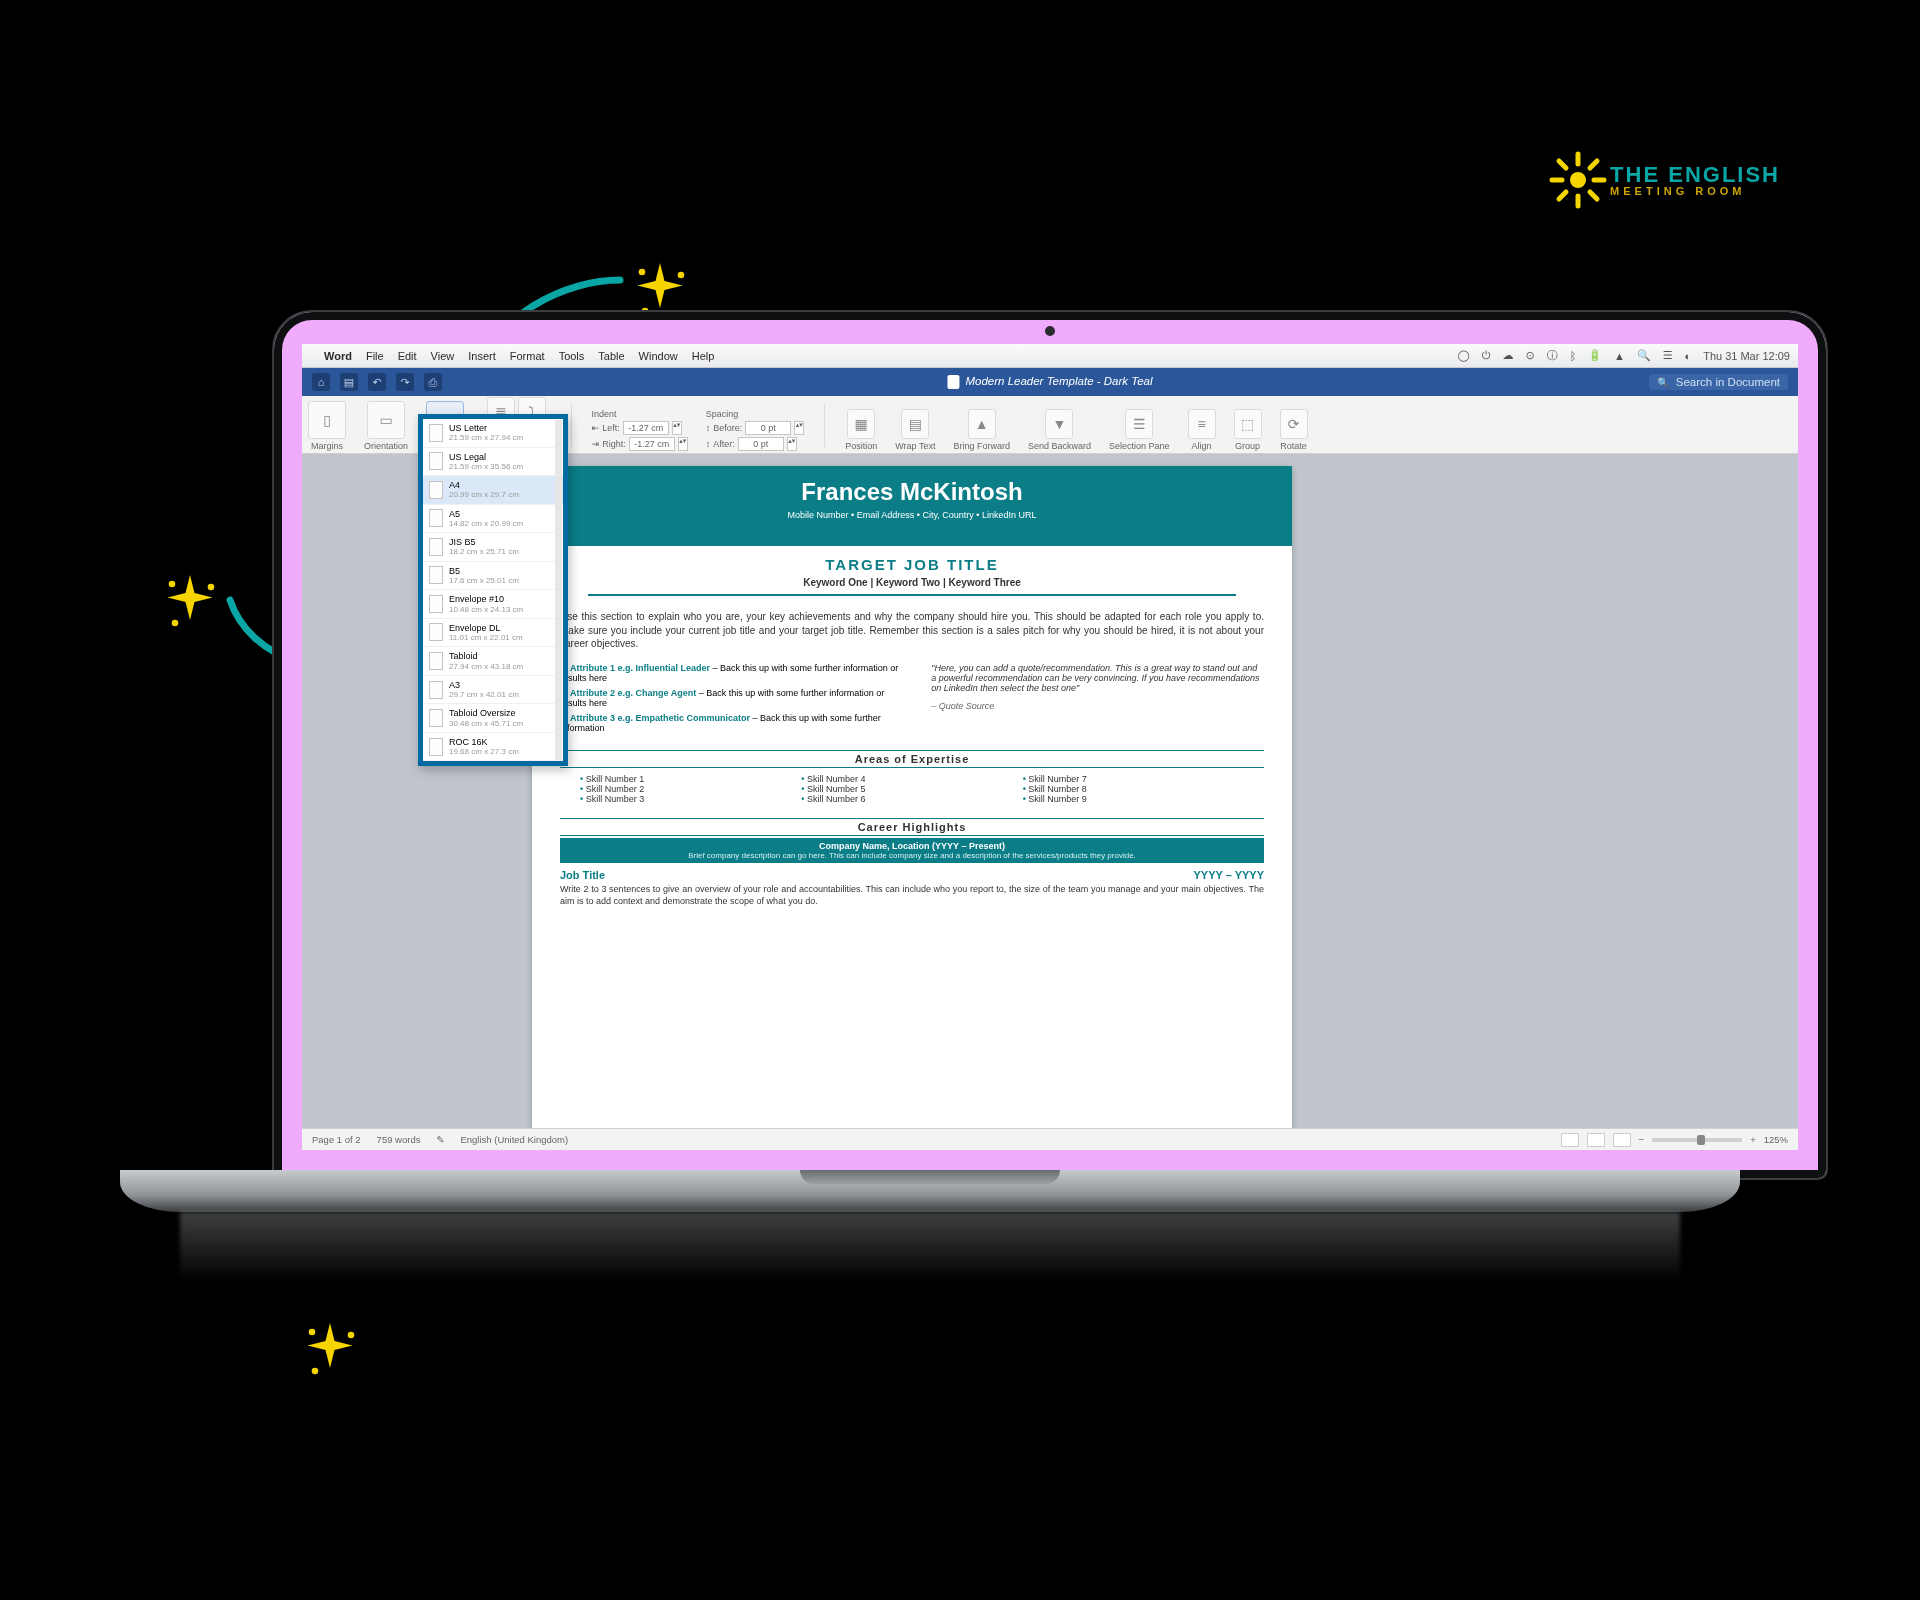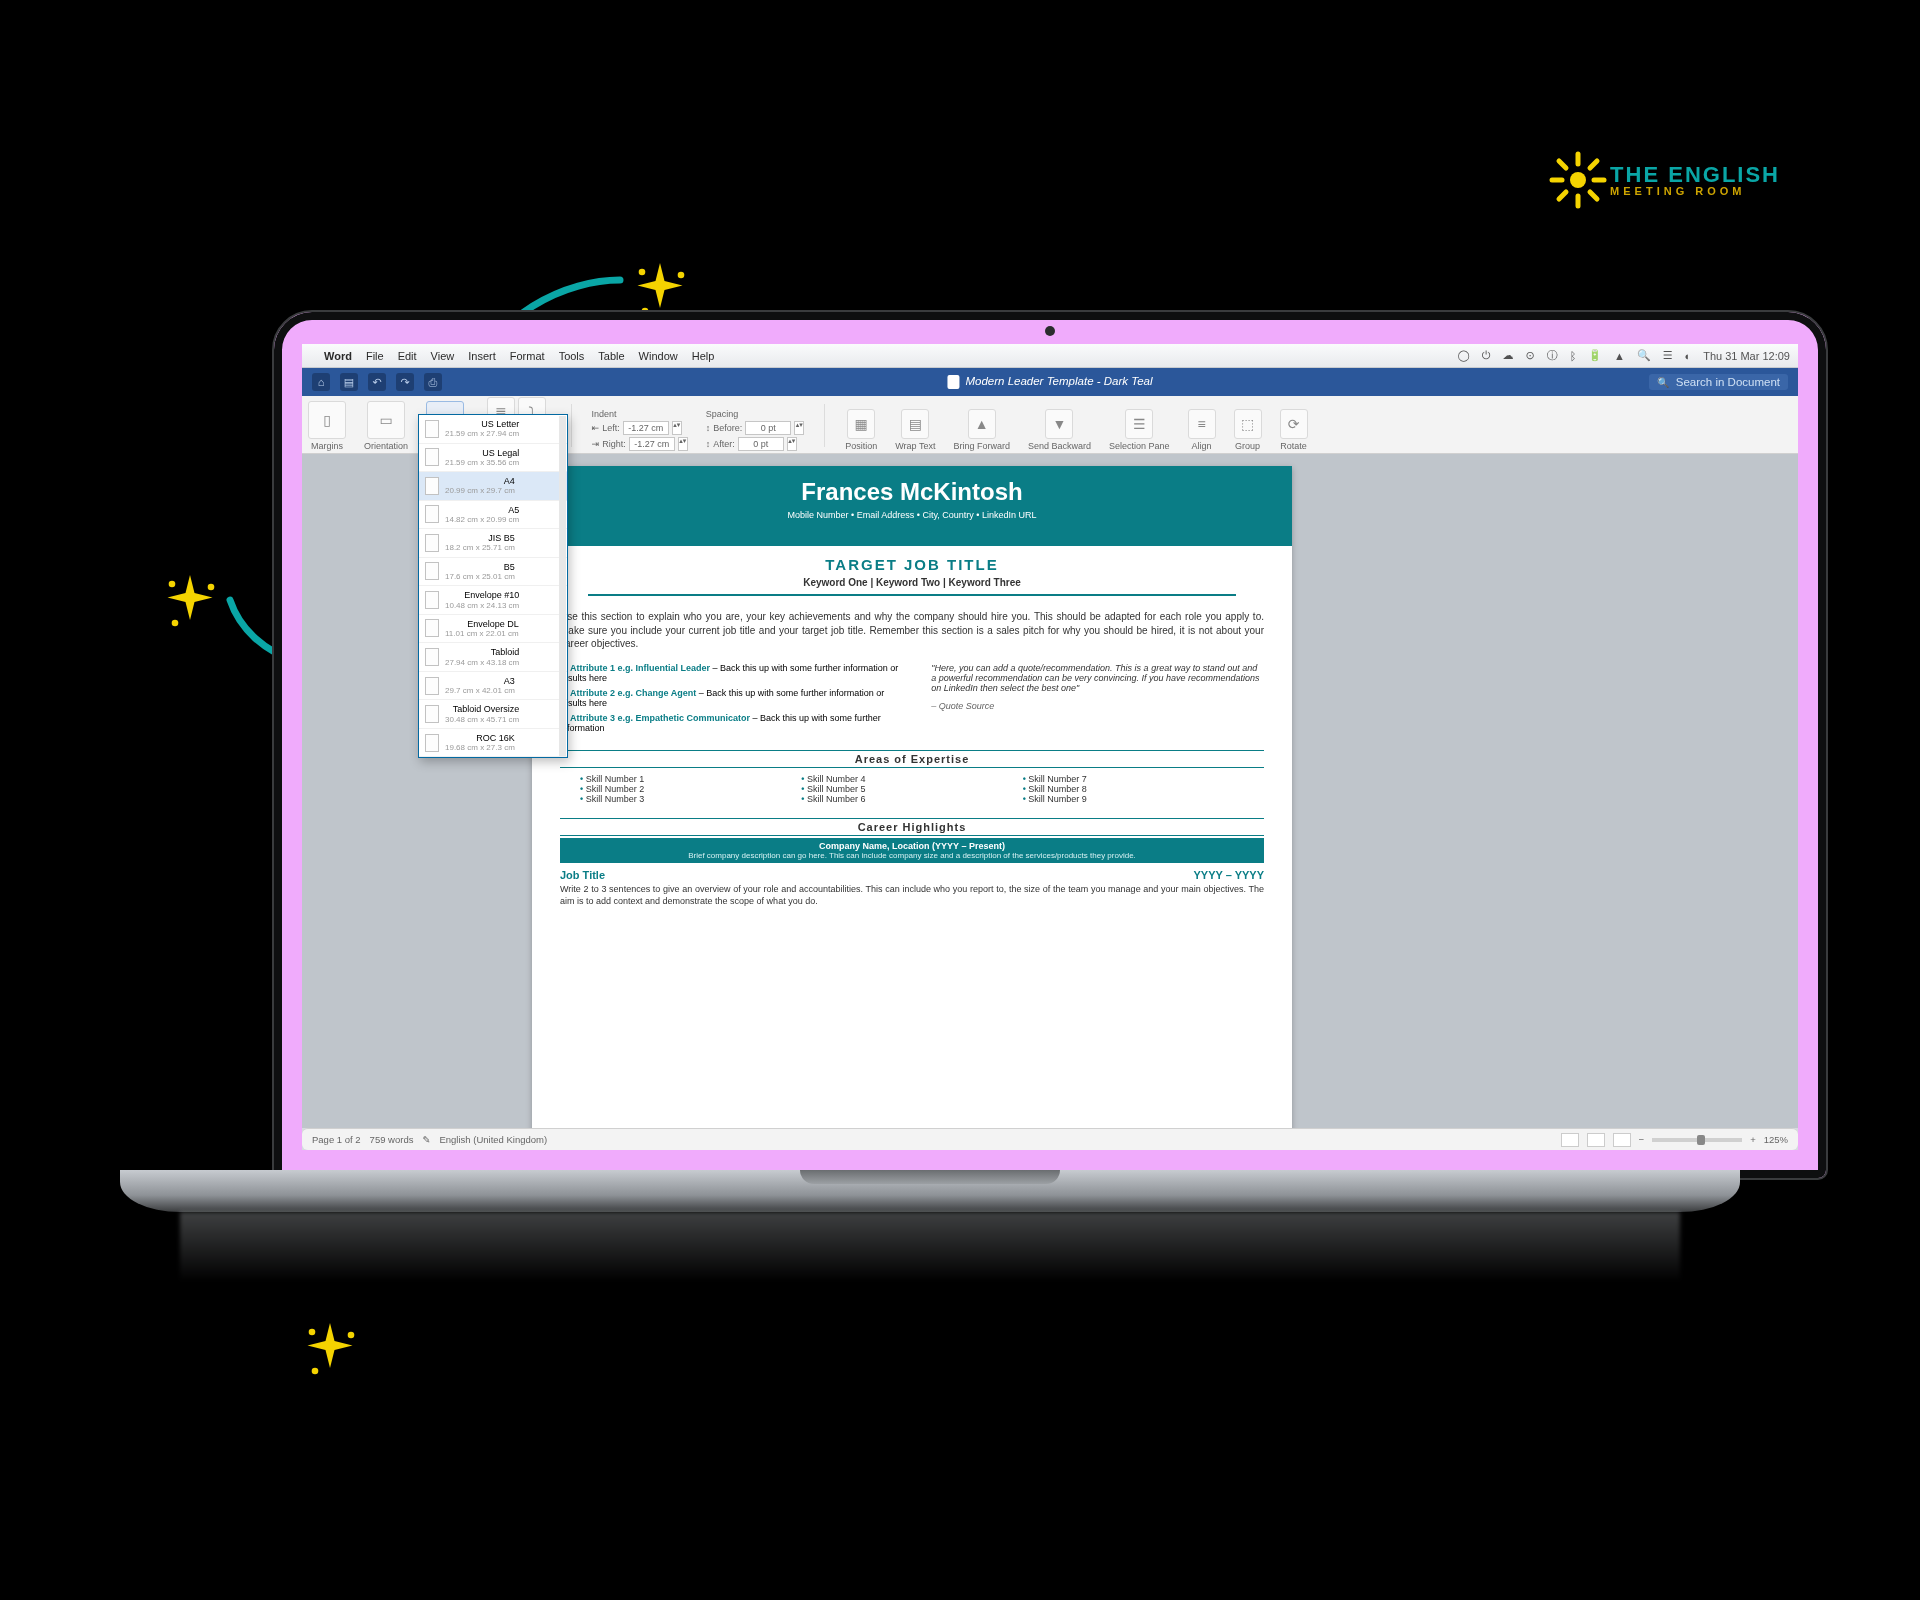--- a/index.html
+++ b/index.html
@@ -141,35 +141,35 @@
   .skills ul{flex:1;list-style:none;}
   .skills li::before{content:"• ";color:#0a7d86;font-weight:bold;}
   .chead{background:#0a7d86;color:#fff;text-align:center;font-size:9px;padding:3px 6px;margin:2px 28px 0;}
   .chead .d{font-size:8px;color:#d4f0f2;}
   .jobrow{display:flex;justify-content:space-between;padding:6px 28px 2px;color:#0a7d86;font-weight:700;font-size:11px;}
   .jdesc{padding:0 28px 10px;font-size:9px;color:#333;text-align:justify;line-height:1.35;}
 
   
   .dropdown {
     position:absolute; left:116px; top:70px; width:150px;
-    background:#fff; border:1px solid #0369a1; box-shadow:2px 4px 10px rgba(0,0,0,.25);
-    font-size:9px; z-index:30; max-height:420px; overflow:hidden;text-align:right;
+    background:#fff; border:5px solid #0369a1; box-shadow:2px 4px 10px rgba(0,0,0,.25);
+    font-size:9px; z-index:30; max-height:420px; overflow:hidden;
   }
   .dropdown .opt{display:flex;gap:6px;padding:4px 6px;align-items:center;border-bottom:1px solid #f0f0f0;cursor:default;}
   .dropdown .opt .pico{width:14px;height:18px;border:1px solid #c2c2c2;background:#fdfdfd;}
   .dropdown .opt .lbls{display:flex;flex-direction:column;line-height:1.15;}
   .dropdown .opt .lbls .dim{color:#9a9a9a;font-size:8px;}
   .dropdown .opt.sel{background:#dbe8f7;}
   .dropdown::after{content:"";position:absolute;right:1px;top:1px;bottom:1px;width:7px;background:linear-gradient(#e7e7e7,#e7e7e7);}
 
   
   .status {
     position:absolute; left:0;right:0;bottom:0;height:22px;
     background:#f3f3f3;border-top:1px solid #d0d0d0;
-    font-size:9.5px;color:#666;display:flex;align-items:center;padding:0 10px;gap:9px;border-radius:6px;
+    font-size:9.5px;color:#666;display:flex;align-items:center;padding:0 10px;gap:16px;
   }
   .status .right{margin-left:auto;display:flex;gap:8px;align-items:center;}
   .status .vbtn{width:18px;height:14px;border:1px solid #ccc;background:#fff;}
   .status .zoombar{width:90px;height:4px;background:#d0d0d0;position:relative;}
   .status .zoombar::after{content:"";position:absolute;left:50%;top:-3px;width:8px;height:10px;background:#888;border-radius:2px;}
 
 </style>
 </head>
 <body>
 

